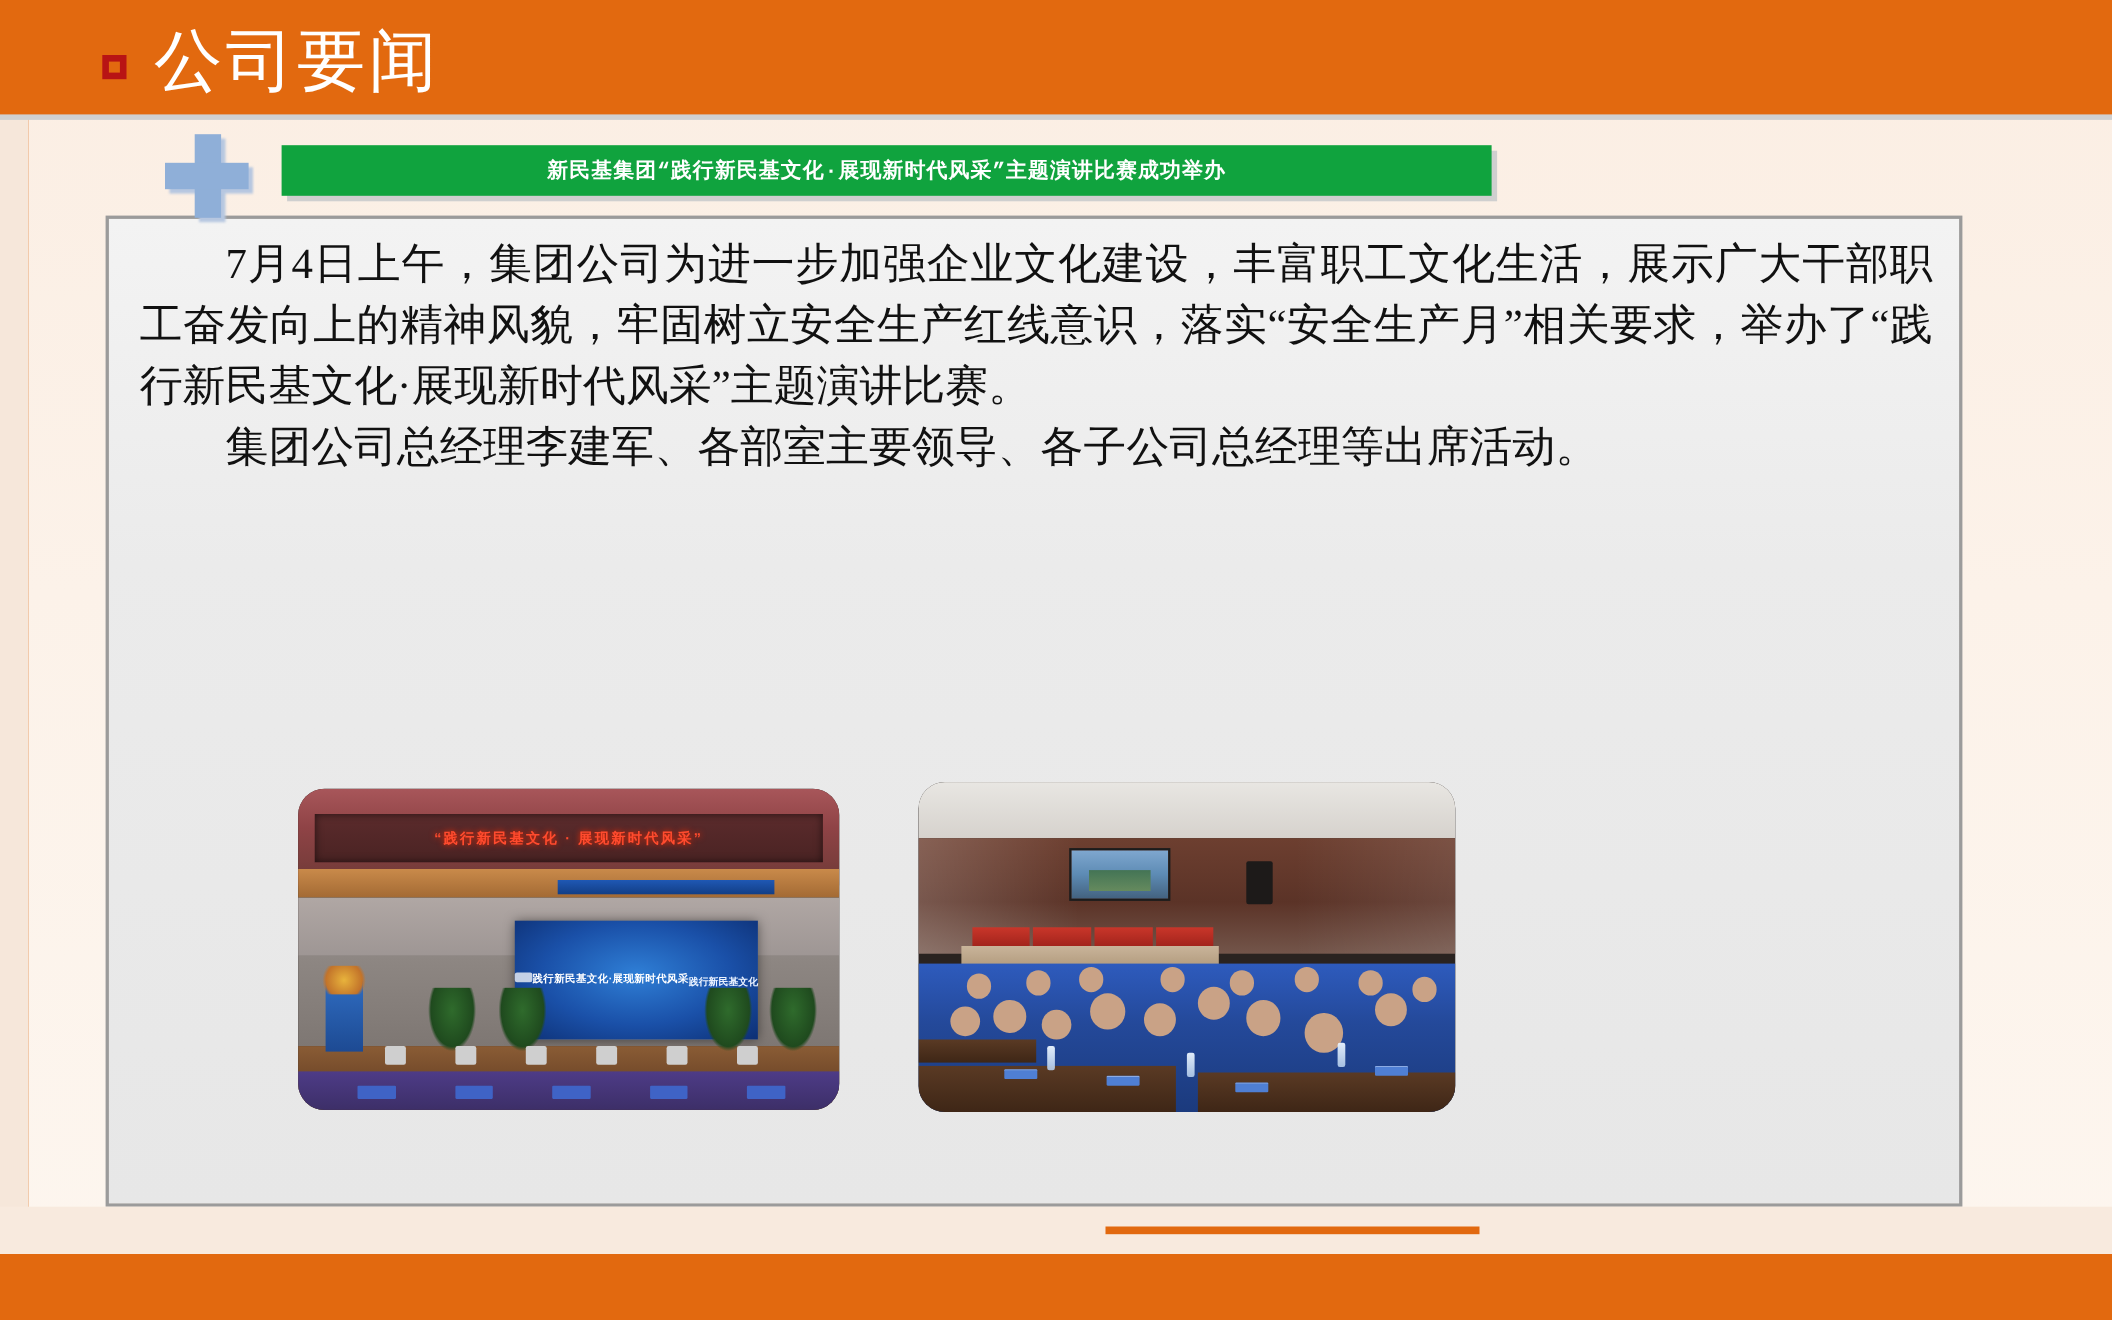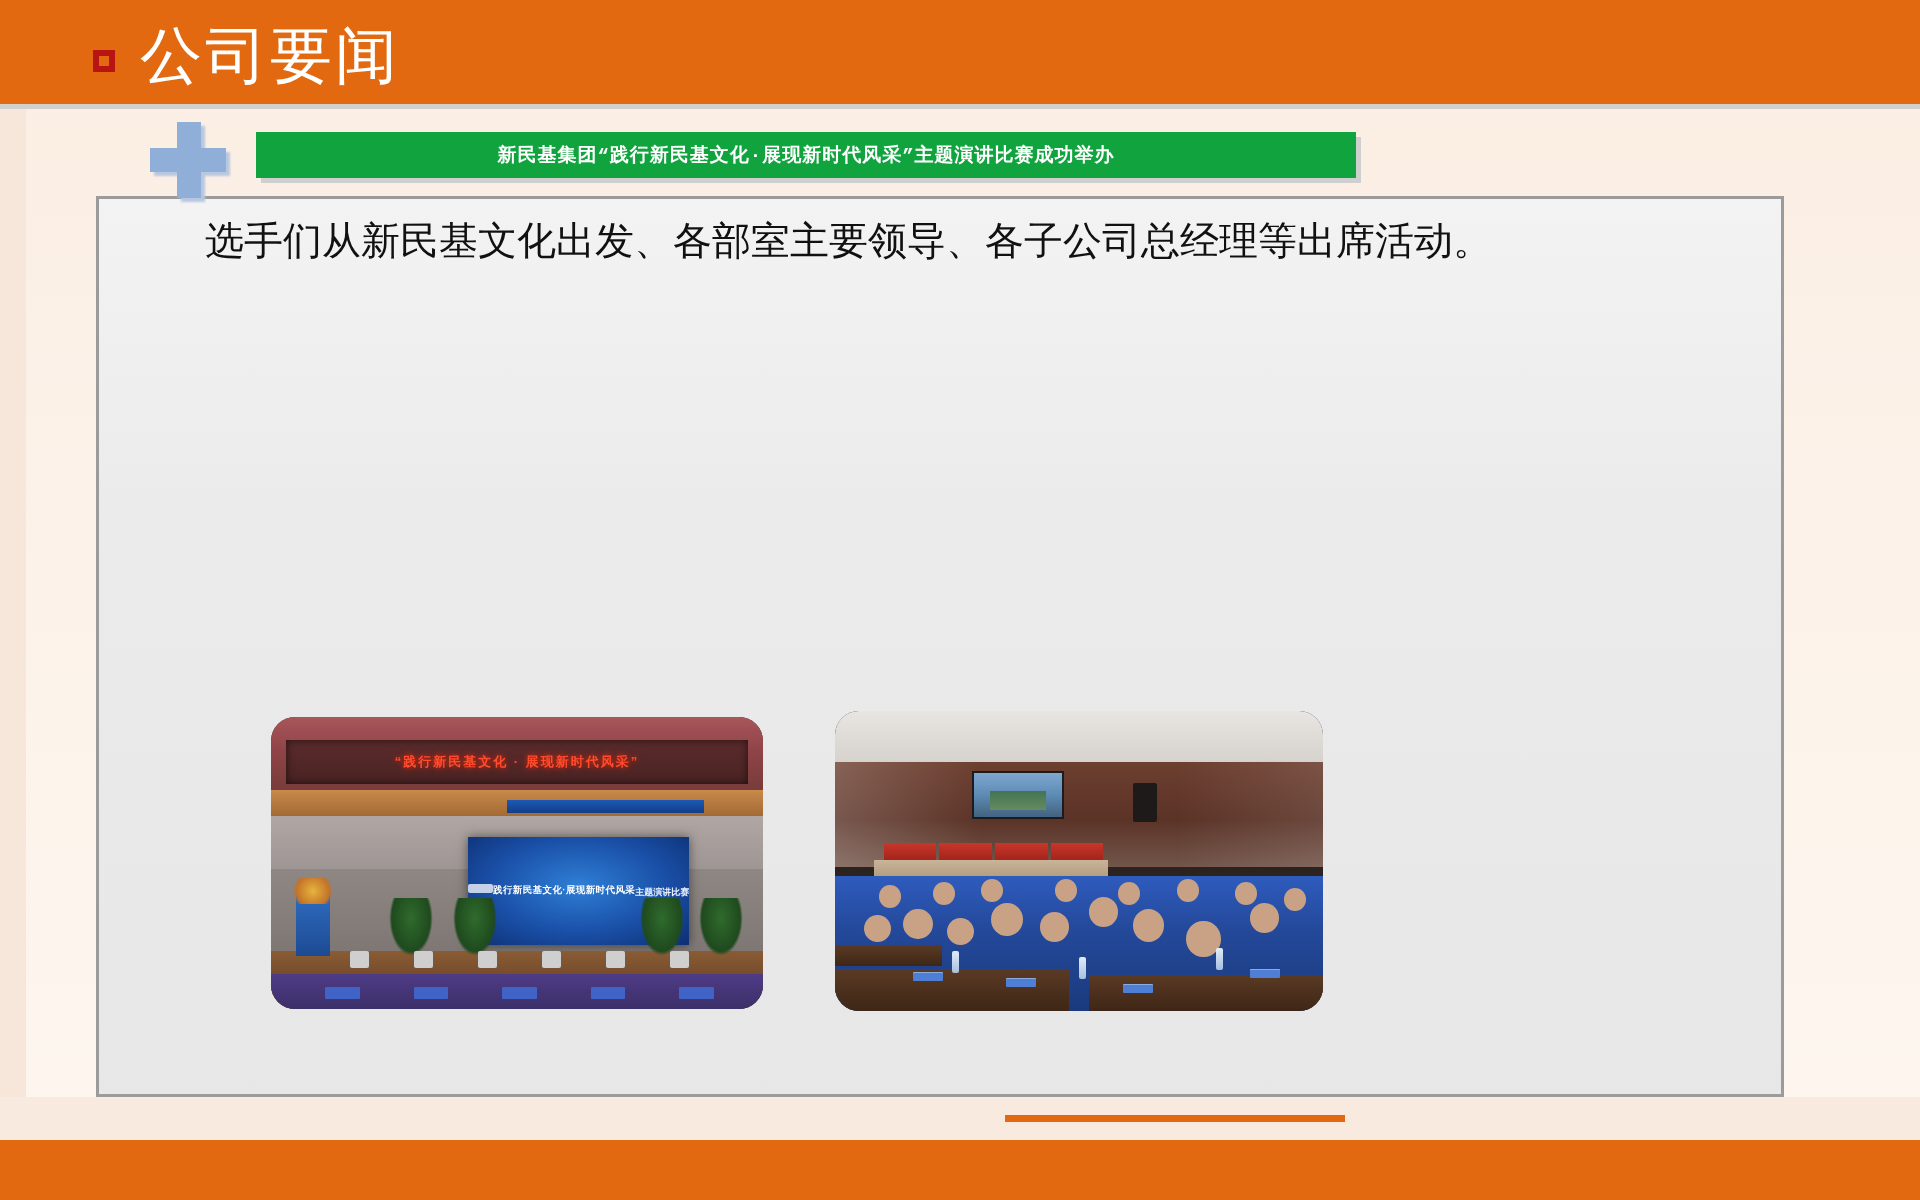--- a/index.html
+++ b/index.html
@@ -350,38 +350,39 @@
     <div class="v"></div>
     <div class="h"></div>
   </div>
   <div class="banner">
     <span class="banner-text">新民基集团“践行新民基文化·展现新时代风采”主题演讲比赛成功举办</span>
   </div>
 
   <div class="panel">
 
     <div class="body-copy">
-      <p>选手们从新民基文化出发、各部室主要领导、各子公司总经理等出席活动。</p>
+      <p>7月4日上午，集团公司为进一步加强企业文化建设，丰富职工文化生活，展示广大干部职工奋发向上的精神风貌，牢固树立安全生产红线意识，落实“安全生产月”相关要求，举办了“践行新民基文化·展现新时代风采”主题演讲比赛。</p>
+      <p>集团公司总经理李建军、各部室主要领导、各子公司总经理等出席活动。</p>
     </div>
 
     <div class="photos">
 
       <div class="photo photo-a">
         <div class="pa-ceiling"></div>
         <div class="pa-led">
           <span>“践行新民基文化 · 展现新时代风采”</span>
         </div>
         <div class="pa-soffit"></div>
         <div class="pa-ceiling2"></div>
         <div class="pa-wall"></div>
         <div class="pa-upperband"></div>
         <div class="pa-screen">
           <div class="logo"></div>
           <div class="t1">践行新民基文化·展现新时代风采</div>
-          <div class="t2">主题演讲比赛</div>
+          <div class="t2">践行新民基文化</div>
         </div>
         <div class="pa-floor"></div>
         <div class="pa-podium"></div>
         <div class="pa-flowers"></div>
         <div class="pa-plant" style="left:24%;"></div>
         <div class="pa-plant" style="left:37%;"></div>
         <div class="pa-plant" style="left:75%;"></div>
         <div class="pa-plant" style="left:87%;"></div>
         <div class="pa-pot" style="left:16%;"></div>
         <div class="pa-pot" style="left:29%;"></div>

